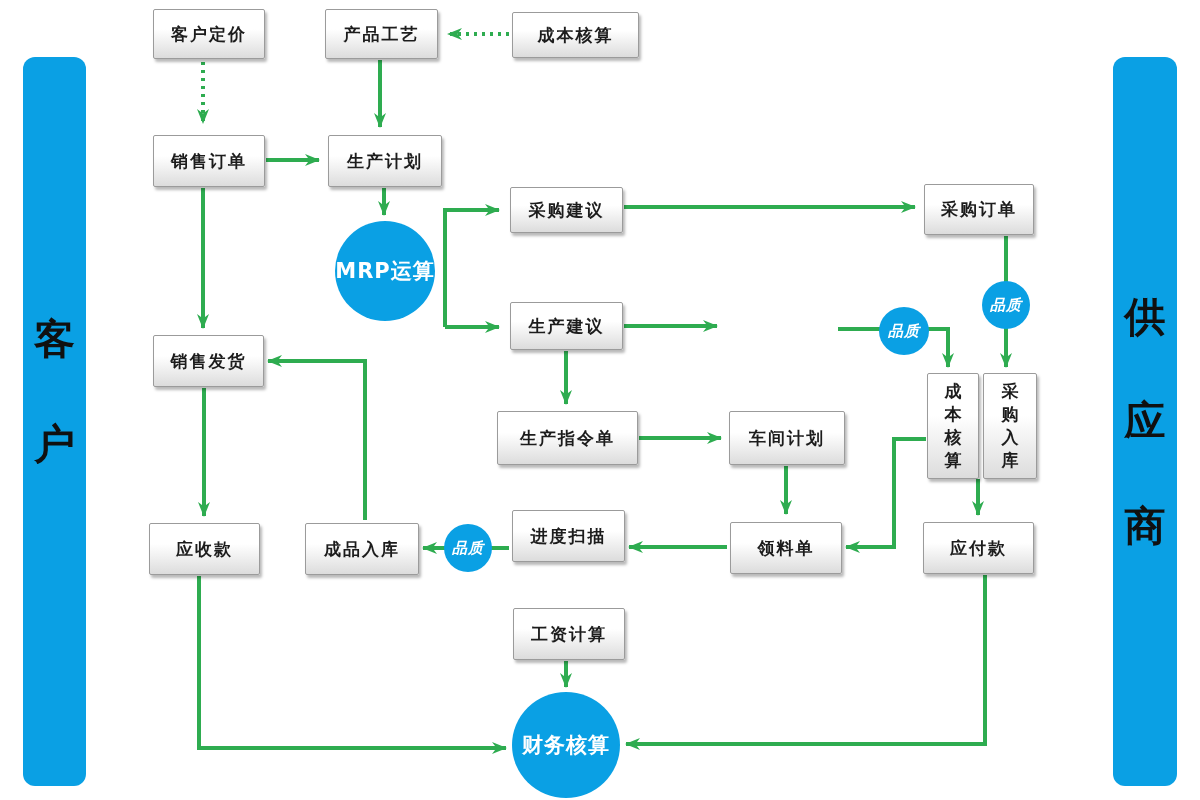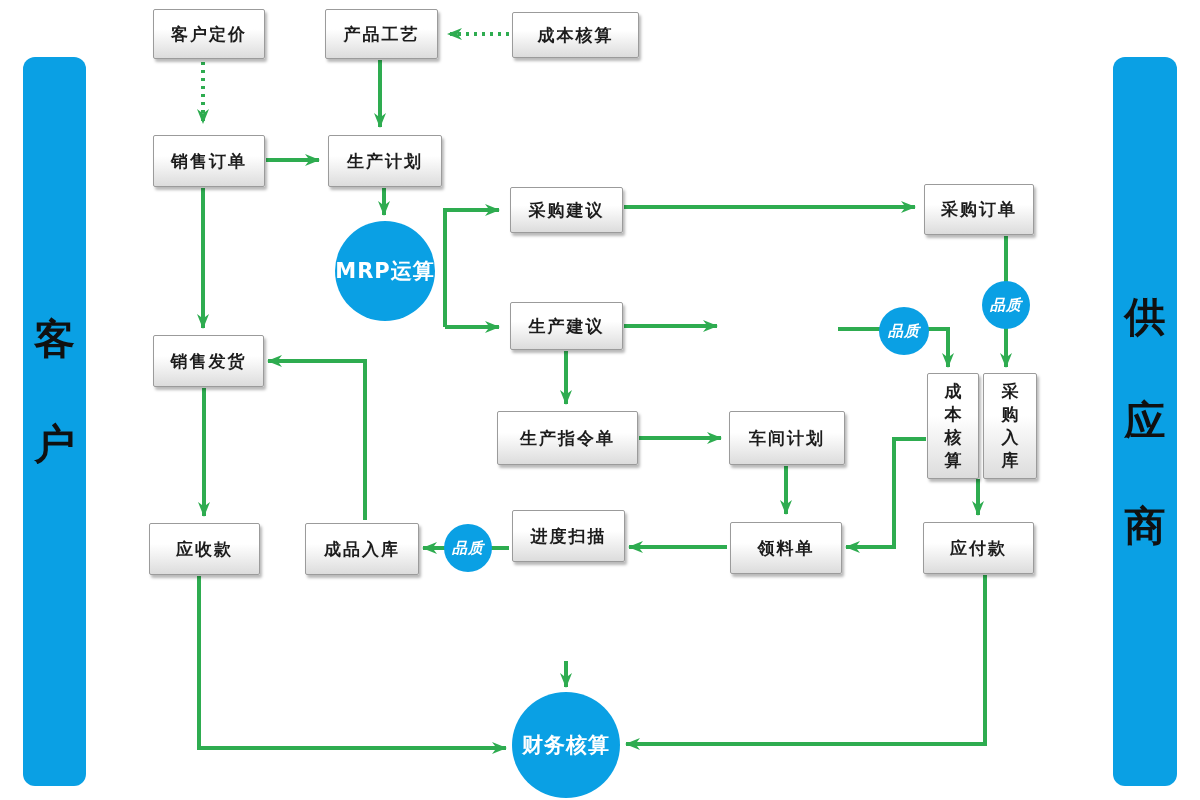--- a/index.html
+++ b/index.html
@@ -130,20 +130,23 @@
   </div>
   <div class="node" style="left:305px;top:523px;width:112px;height:50px">
     <span class="lbl">成品入库</span>
   </div>
   <div class="node" style="left:149px;top:523px;width:109px;height:50px">
     <span class="lbl">应收款</span>
   </div>
   <div class="node" style="left:923px;top:522px;width:109px;height:50px">
     <span class="lbl">应付款</span>
   </div>
+  <div class="node" style="left:513px;top:608px;width:110px;height:50px">
+    <span class="lbl">工资计算</span>
+  </div>
 
   <div class="bubble big" style="left:335px;top:221px;width:100px;height:100px">
     <span>MRP运算</span>
   </div>
   <div class="bubble big" style="left:512px;top:692px;width:108px;height:106px">
     <span>财务核算</span>
   </div>
   <div class="bubble q" style="left:879px;top:307px;width:50px;height:48px">
     <span>品质</span>
   </div>

